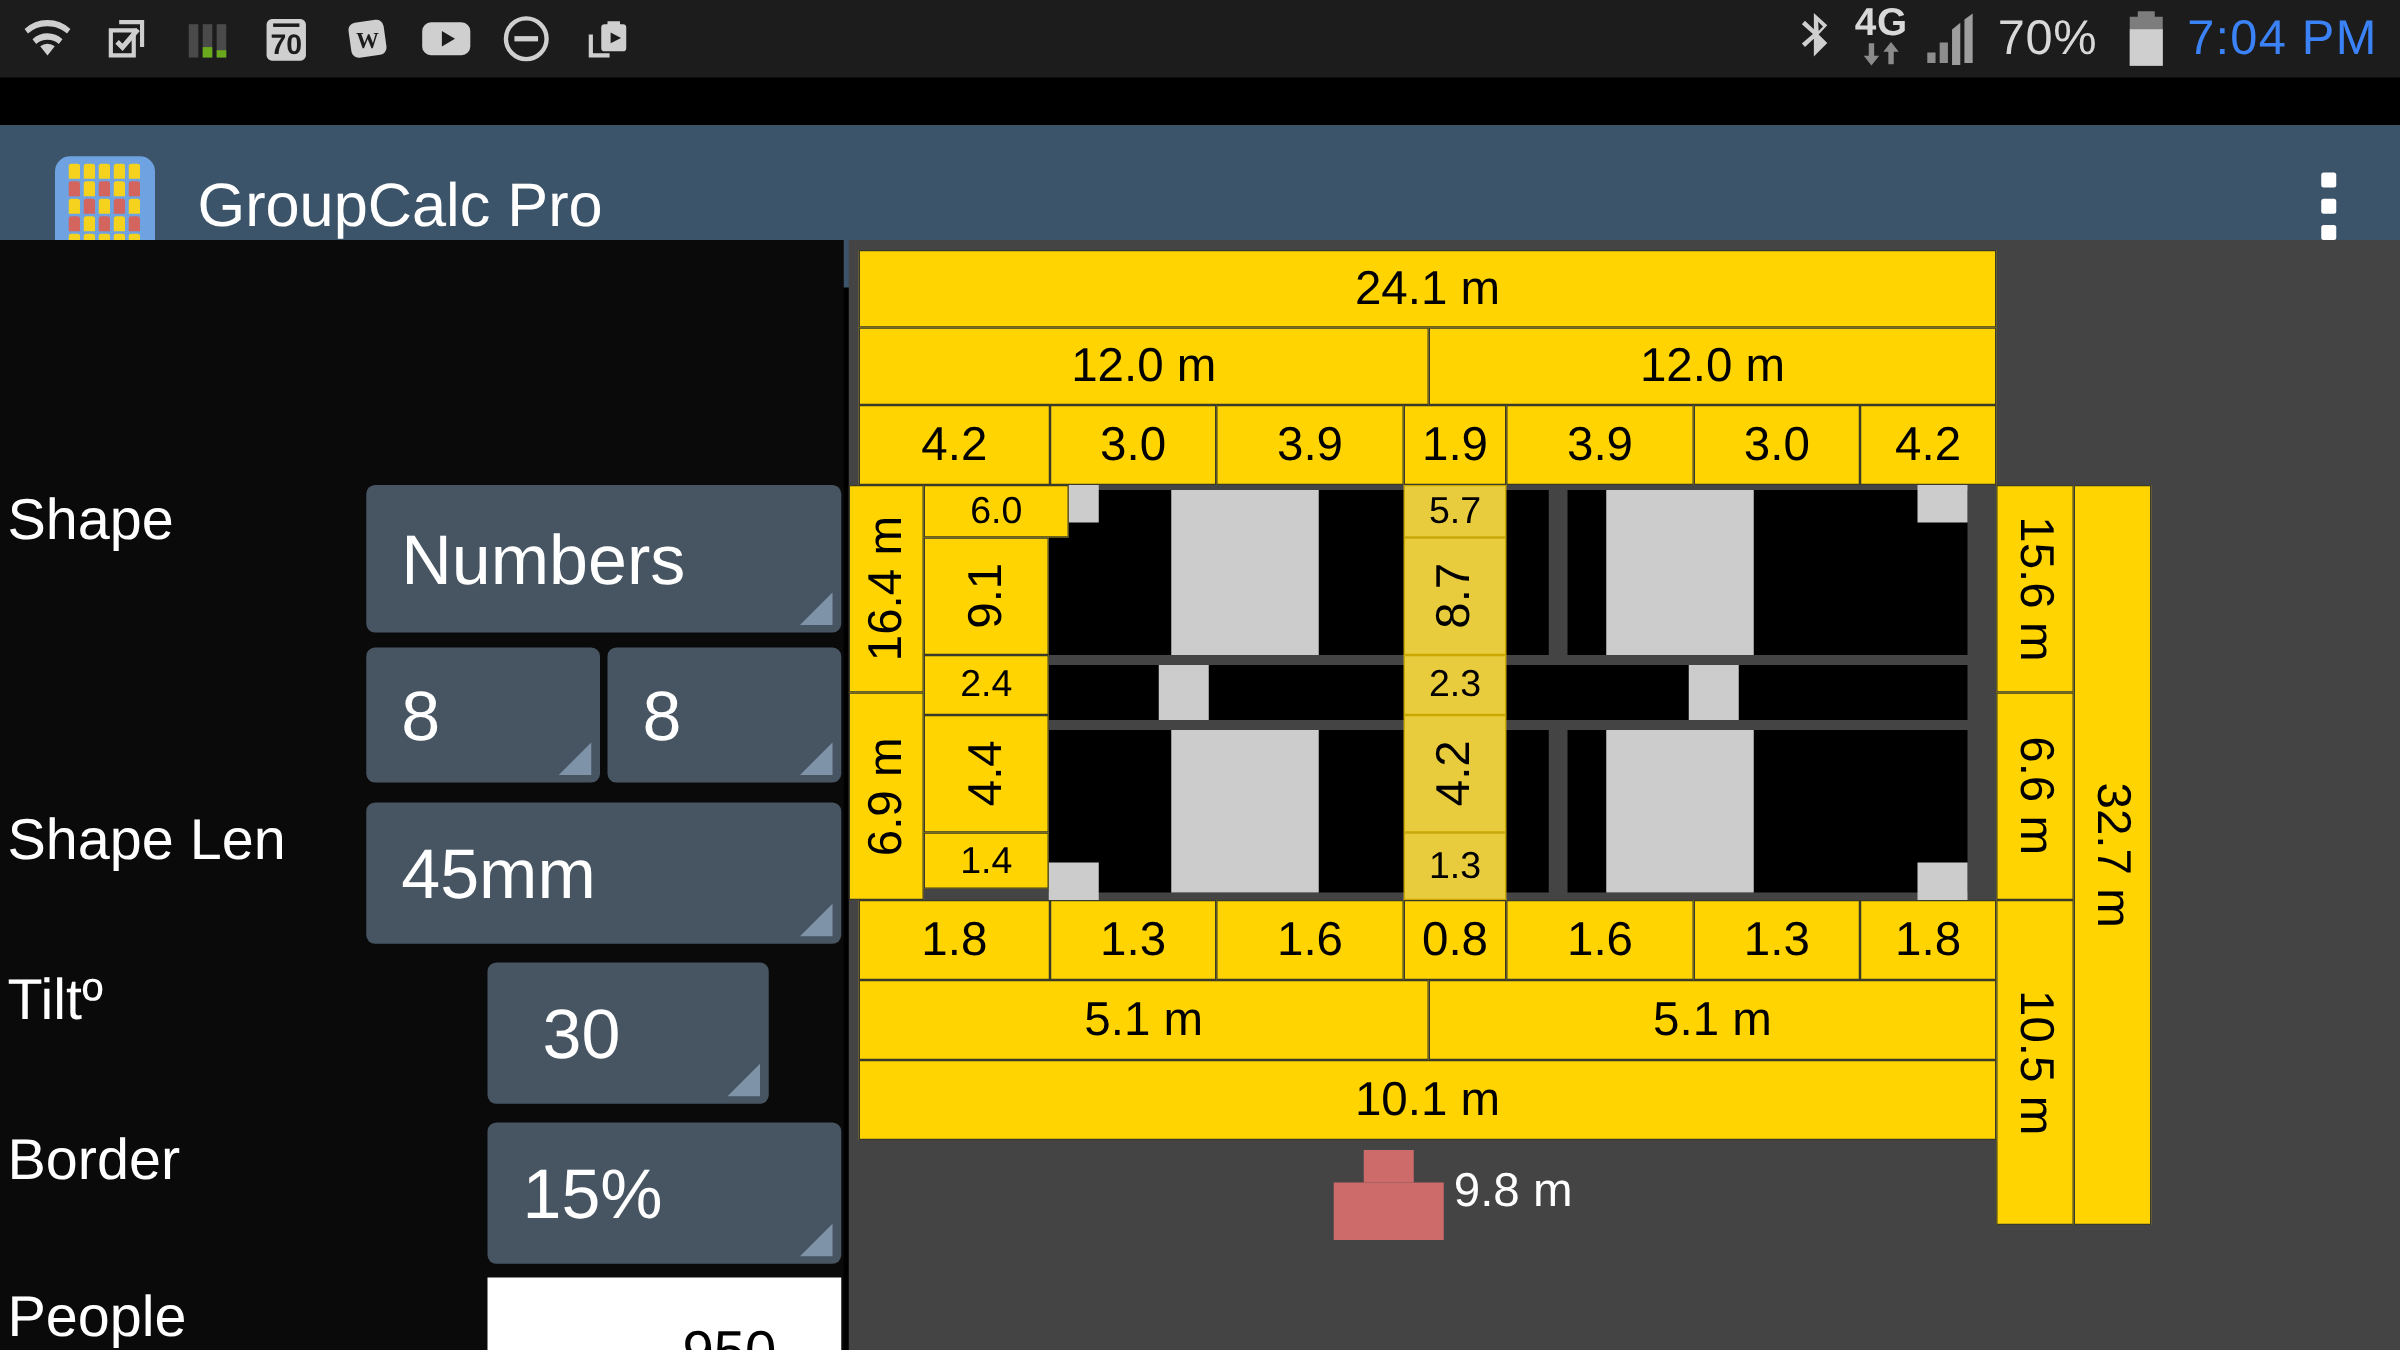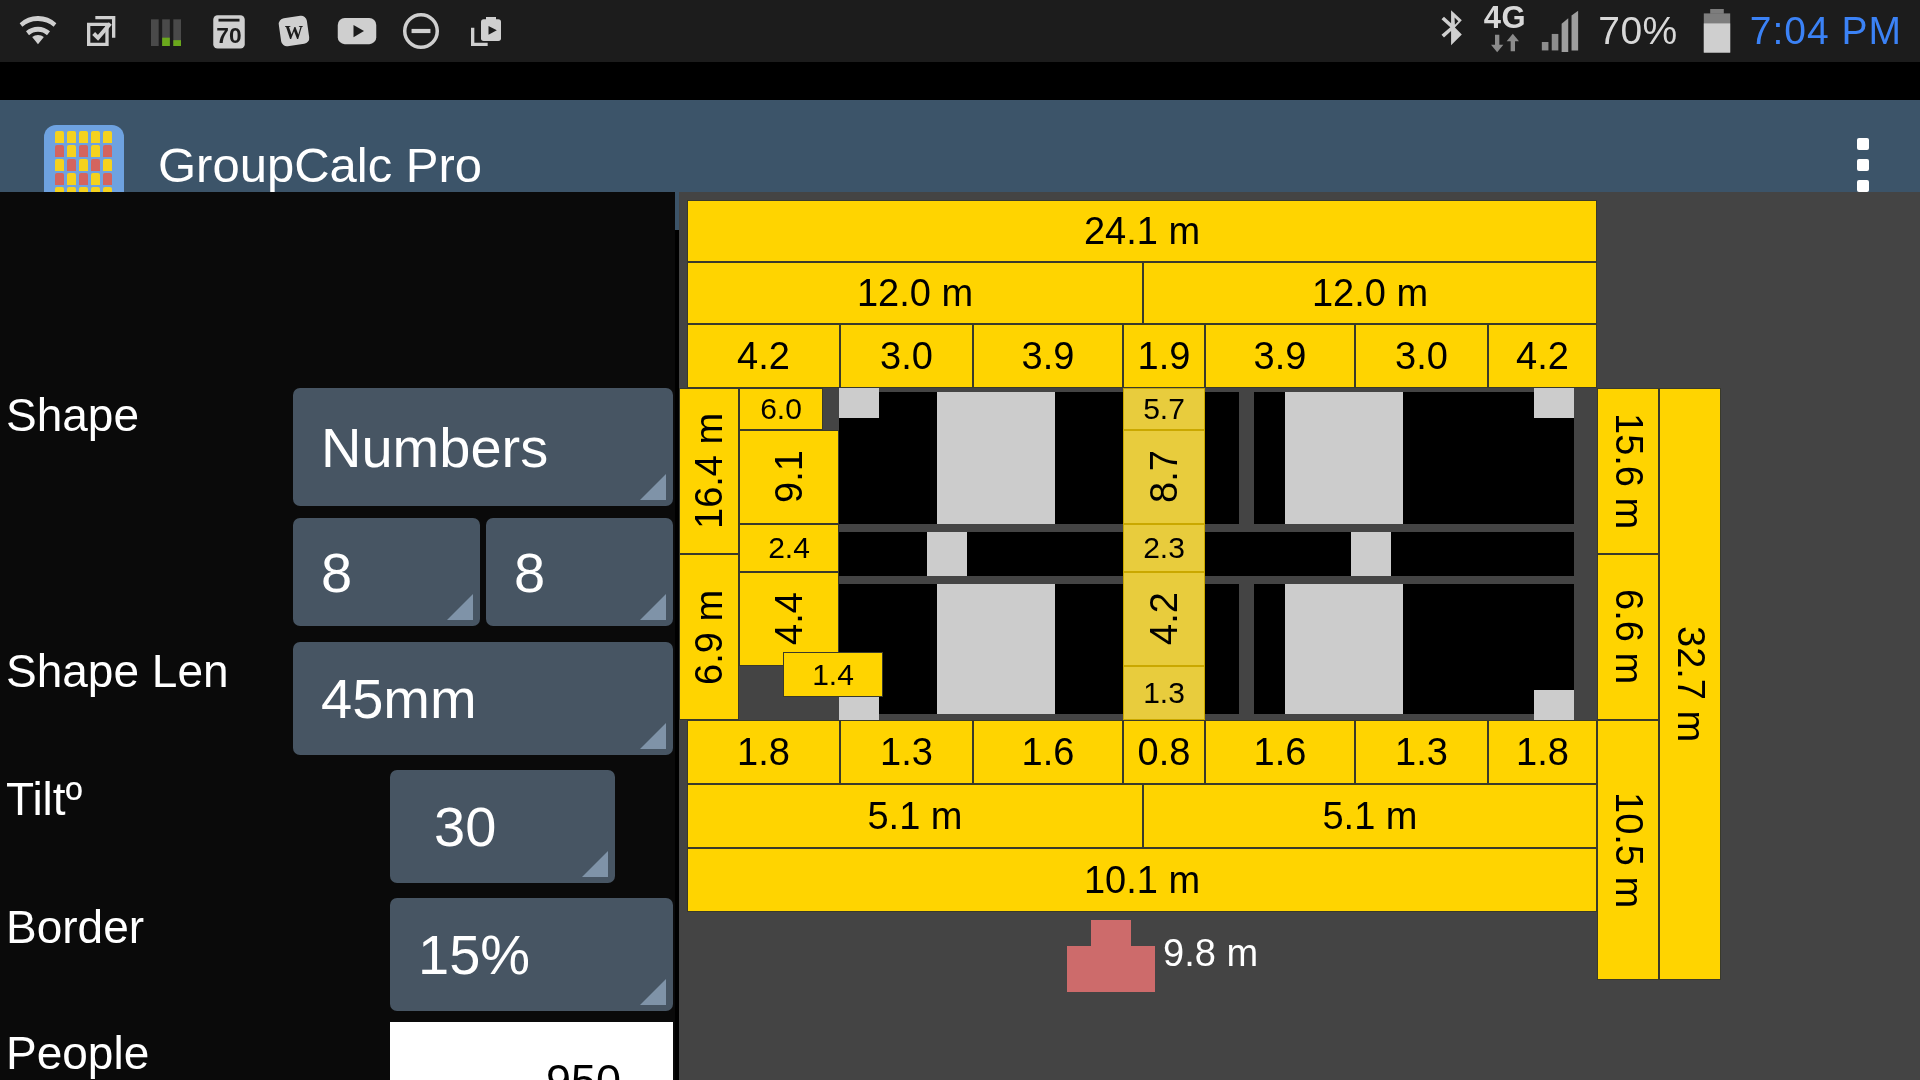--- a/index.html
+++ b/index.html
@@ -301,25 +301,25 @@
   <div class="yb" style="left:161px;top:132px;width:133px;height:64px;">3.0</div>
   <div class="yb" style="left:294px;top:132px;width:150px;height:64px;">3.9</div>
   <div class="yb" style="left:444px;top:132px;width:82px;height:64px;">1.9</div>
   <div class="yb" style="left:526px;top:132px;width:150px;height:64px;">3.9</div>
   <div class="yb" style="left:676px;top:132px;width:133px;height:64px;">3.0</div>
   <div class="yb" style="left:809px;top:132px;width:109px;height:64px;">4.2</div>
 
   <div class="yb vertR" style="left:0px;top:196px;width:60px;height:166px;">16.4 m</div>
   <div class="yb vertR" style="left:0px;top:362px;width:60px;height:166px;">6.9 m</div>
 
-  <div class="yb thin" style="left:60px;top:196px;width:84px;height:42px;">6.0</div>
+  <div class="yb thin" style="left:60px;top:196px;width:116px;height:42px;">6.0</div>
   <div class="yb vertR" style="left:60px;top:238px;width:100px;height:94px;">9.1</div>
   <div class="yb thin" style="left:60px;top:332px;width:100px;height:48px;">2.4</div>
   <div class="yb vertR" style="left:60px;top:380px;width:100px;height:94px;">4.4</div>
-  <div class="yb thin" style="left:60px;top:460px;width:100px;height:45px;margin-left:44px;">1.4</div>
+  <div class="yb thin" style="left:60px;top:474px;width:100px;height:45px;">1.4</div>
 
   <div class="yb thin dim" style="left:444px;top:196px;width:82px;height:42px;">5.7</div>
   <div class="yb vertR dim" style="left:444px;top:238px;width:82px;height:94px;">8.7</div>
   <div class="yb thin dim" style="left:444px;top:332px;width:82px;height:48px;">2.3</div>
   <div class="yb vertR dim" style="left:444px;top:380px;width:82px;height:94px;">4.2</div>
   <div class="yb thin dim" style="left:444px;top:474px;width:82px;height:54px;">1.3</div>
 
   <div class="yb vert" style="left:918px;top:196px;width:62px;height:166px;">15.6 m</div>
   <div class="yb vert" style="left:918px;top:362px;width:62px;height:166px;">6.6 m</div>
   <div class="yb vert" style="left:918px;top:528px;width:62px;height:260px;">10.5 m</div>

